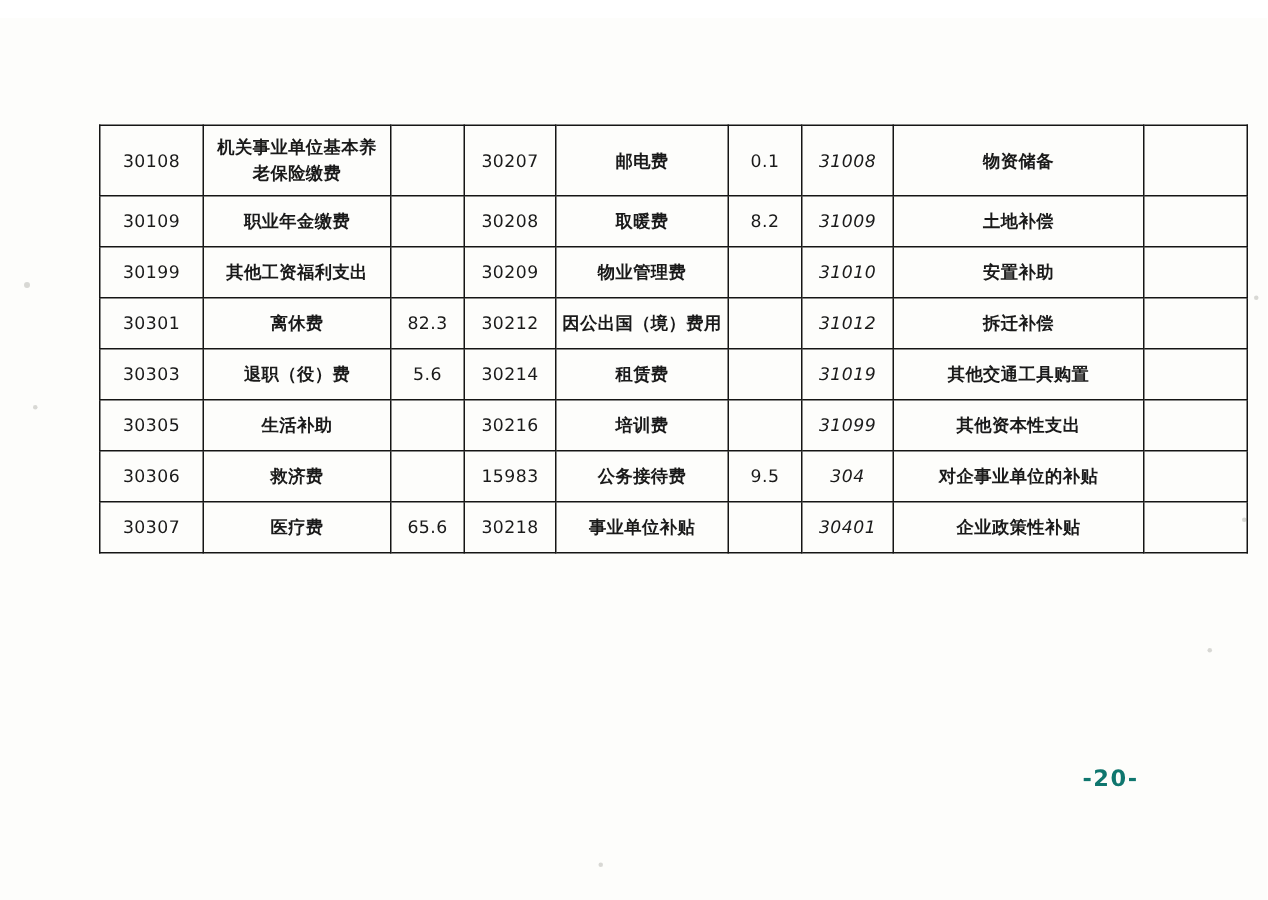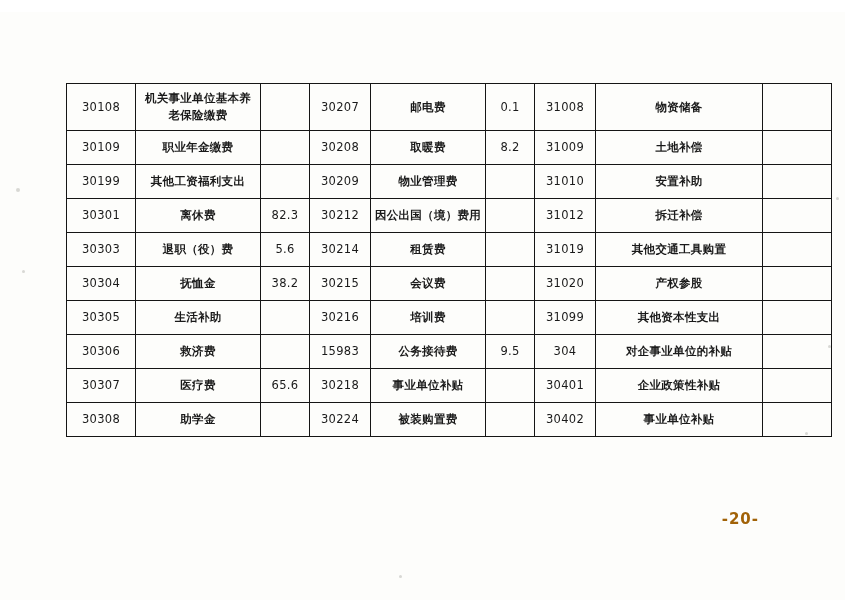--- a/index.html
+++ b/index.html
@@ -47,36 +47,36 @@
     text-align: center;
     font-family: "DejaVu Sans", sans-serif;
     letter-spacing: .3px;
   }
   .c-code { width: 62px; font-size: 11px; }
   .c-name { width: 118px; font-weight: 600; }
   .c-val  { width: 42px; text-align: right; padding-right: 6px; font-size: 11px;}
   .c-code2{ width: 54px; font-size: 11px;}
   .c-name2{ width: 108px; font-weight: 600;}
   .c-val2 { width: 42px; text-align: right; padding-right: 6px; font-size: 11px;}
-  .c-code3{ width: 54px; font-size: 11px;}
+  .c-code3{ width: 54px; font-size: 11px; font-style: italic;}
   .c-name3{ width: 160px; font-weight: 600; text-align: center;}
   .c-tail { width: 62px; }
   .row-tall td { height: 46px; }
   .two-line {
     display: block;
     line-height: 1.45;
   }
   .page-number {
     position: absolute;
     right: 86px;
     top: 498px;
     font-size: 15px;
     font-weight: 700;
     letter-spacing: 1px;
-    color: #a16207;
+    color: #0f766e;
     font-family: "DejaVu Sans", sans-serif;
   }
 </style>
 </head>
 <body>
 
 <div class="page">
 
   <span class="speck" style="left:16px; top:176px; width:4px; height:4px;"></span>
   <span class="speck" style="left:22px; top:258px; width:3px; height:3px;"></span>
@@ -139,31 +139,20 @@
           <td class="c-name">退职（役）费</td>
           <td class="c-val">5.6</td>
           <td class="c-code2">30214</td>
           <td class="c-name2">租赁费</td>
           <td class="c-val2"></td>
           <td class="c-code3">31019</td>
           <td class="c-name3">其他交通工具购置</td>
           <td class="c-tail"></td>
         </tr>
         <tr>
-          <td class="c-code">30304</td>
-          <td class="c-name">抚恤金</td>
-          <td class="c-val">38.2</td>
-          <td class="c-code2">30215</td>
-          <td class="c-name2">会议费</td>
-          <td class="c-val2"></td>
-          <td class="c-code3">31020</td>
-          <td class="c-name3">产权参股</td>
-          <td class="c-tail"></td>
-        </tr>
-        <tr>
           <td class="c-code">30305</td>
           <td class="c-name">生活补助</td>
           <td class="c-val"></td>
           <td class="c-code2">30216</td>
           <td class="c-name2">培训费</td>
           <td class="c-val2"></td>
           <td class="c-code3">31099</td>
           <td class="c-name3">其他资本性支出</td>
           <td class="c-tail"></td>
         </tr>
@@ -182,28 +171,17 @@
           <td class="c-code">30307</td>
           <td class="c-name">医疗费</td>
           <td class="c-val">65.6</td>
           <td class="c-code2">30218</td>
           <td class="c-name2">事业单位补贴</td>
           <td class="c-val2"></td>
           <td class="c-code3">30401</td>
           <td class="c-name3">企业政策性补贴</td>
           <td class="c-tail"></td>
         </tr>
-        <tr>
-          <td class="c-code">30308</td>
-          <td class="c-name">助学金</td>
-          <td class="c-val"></td>
-          <td class="c-code2">30224</td>
-          <td class="c-name2">被装购置费</td>
-          <td class="c-val2"></td>
-          <td class="c-code3">30402</td>
-          <td class="c-name3">事业单位补贴</td>
-          <td class="c-tail"></td>
-        </tr>
       </tbody>
   </table>
 
   <div class="page-number">-20-</div>
 </div>
 
 </body></html>

